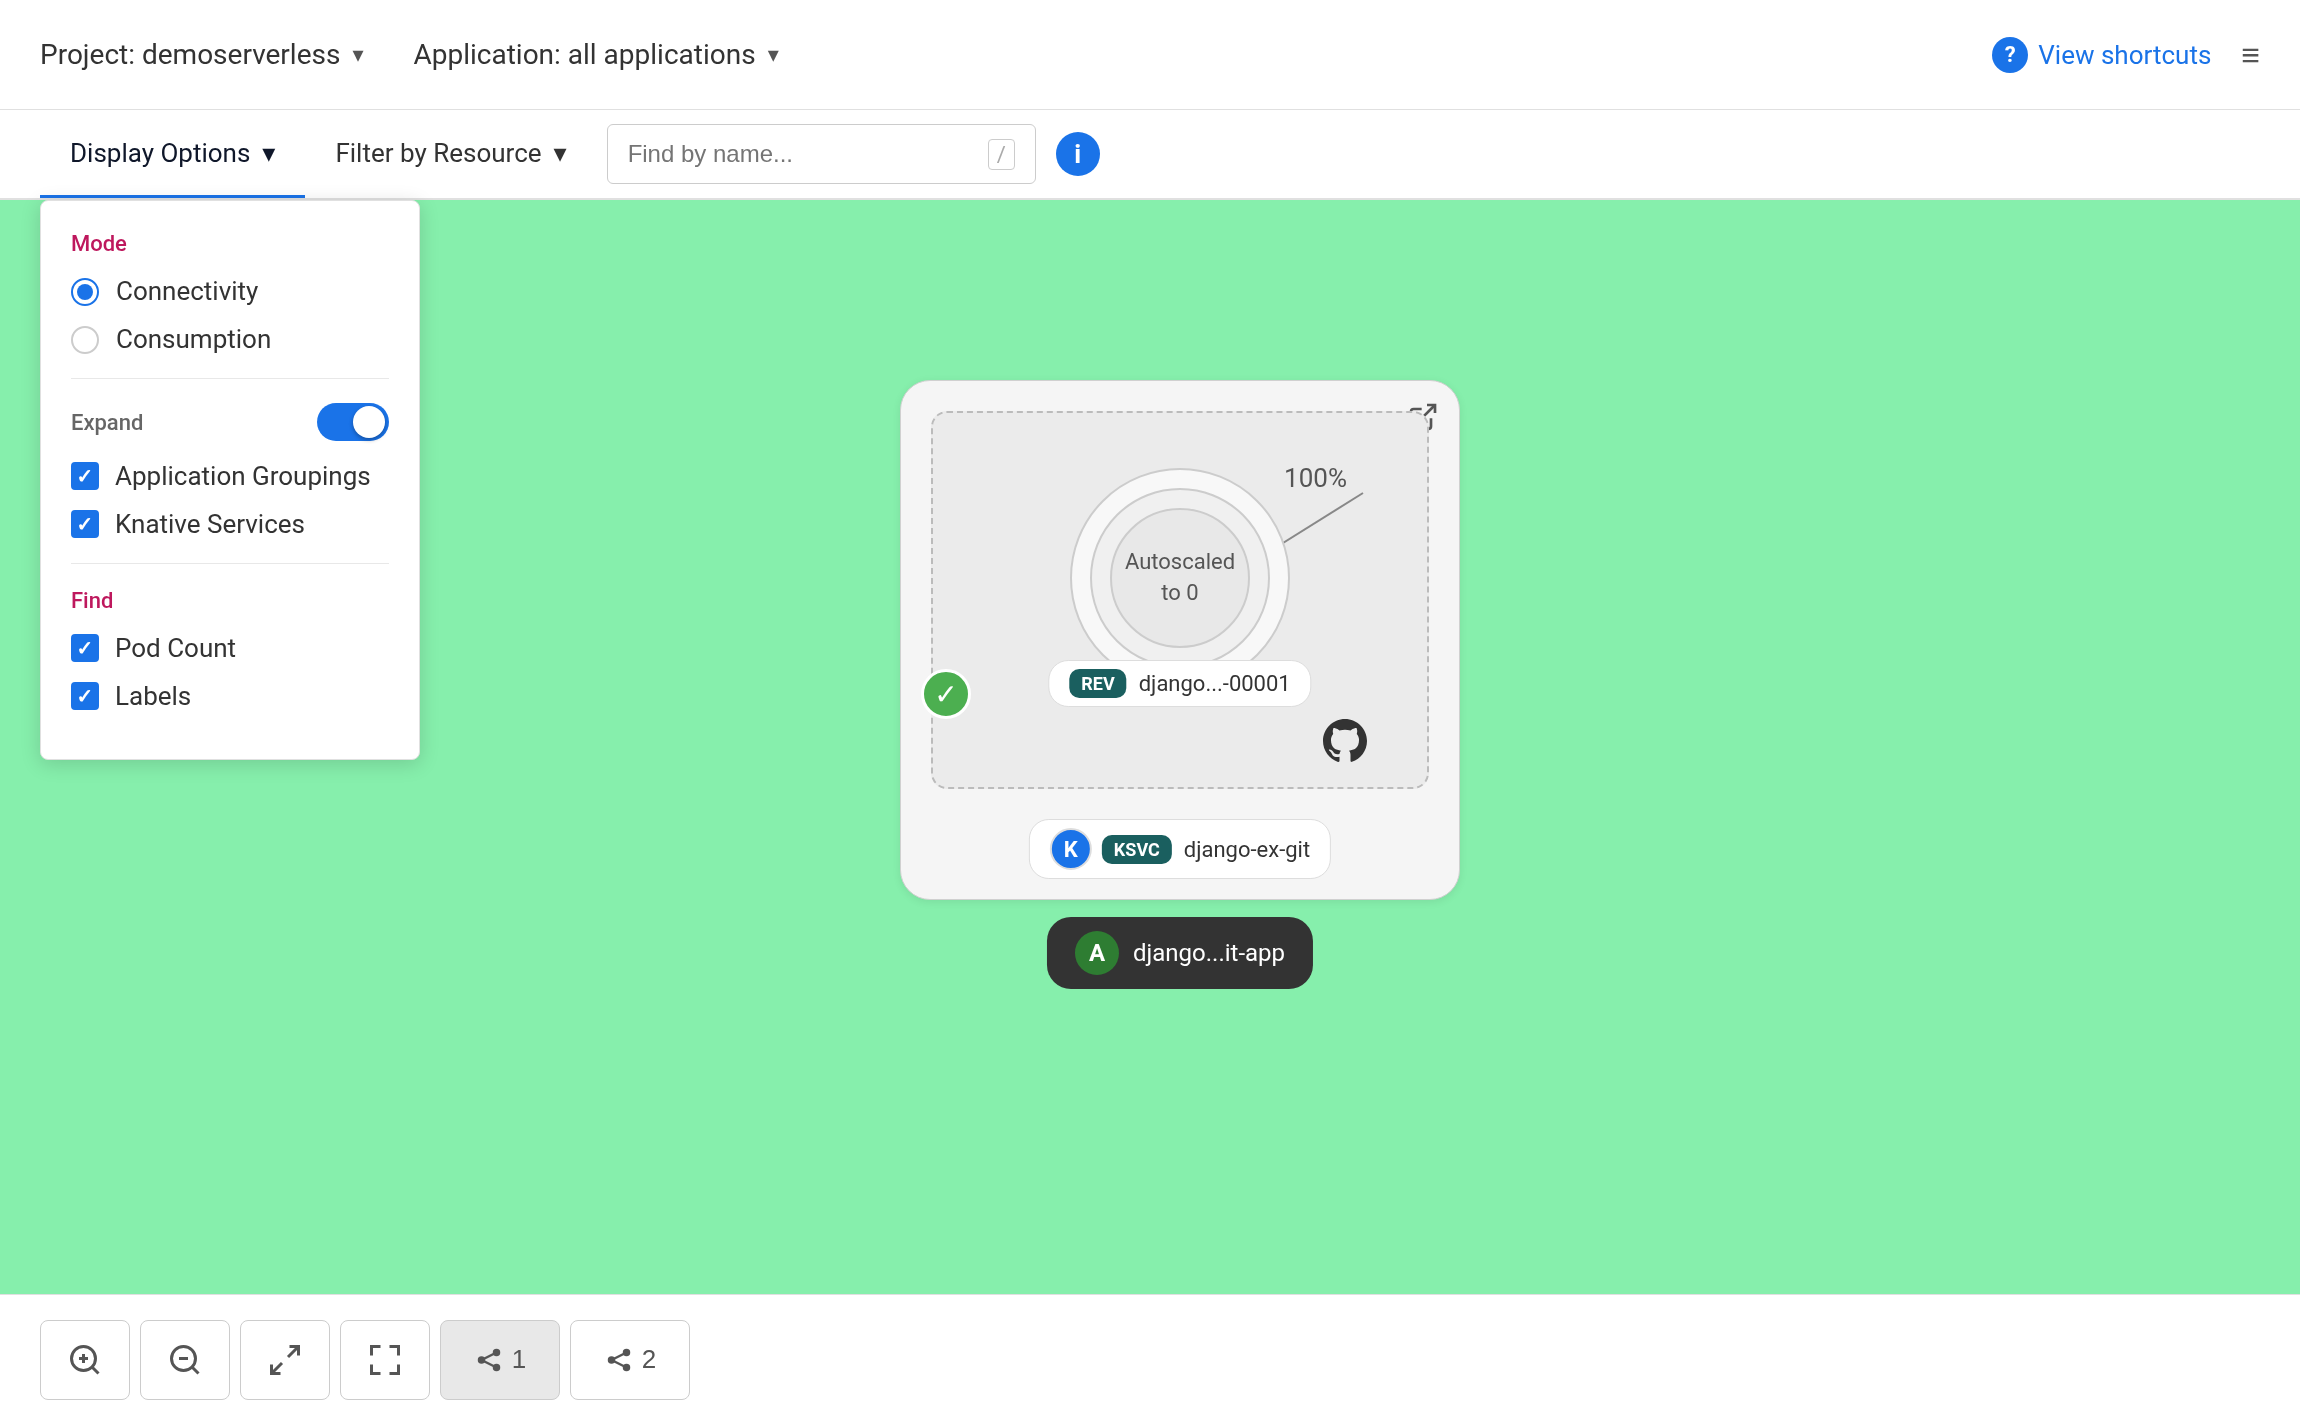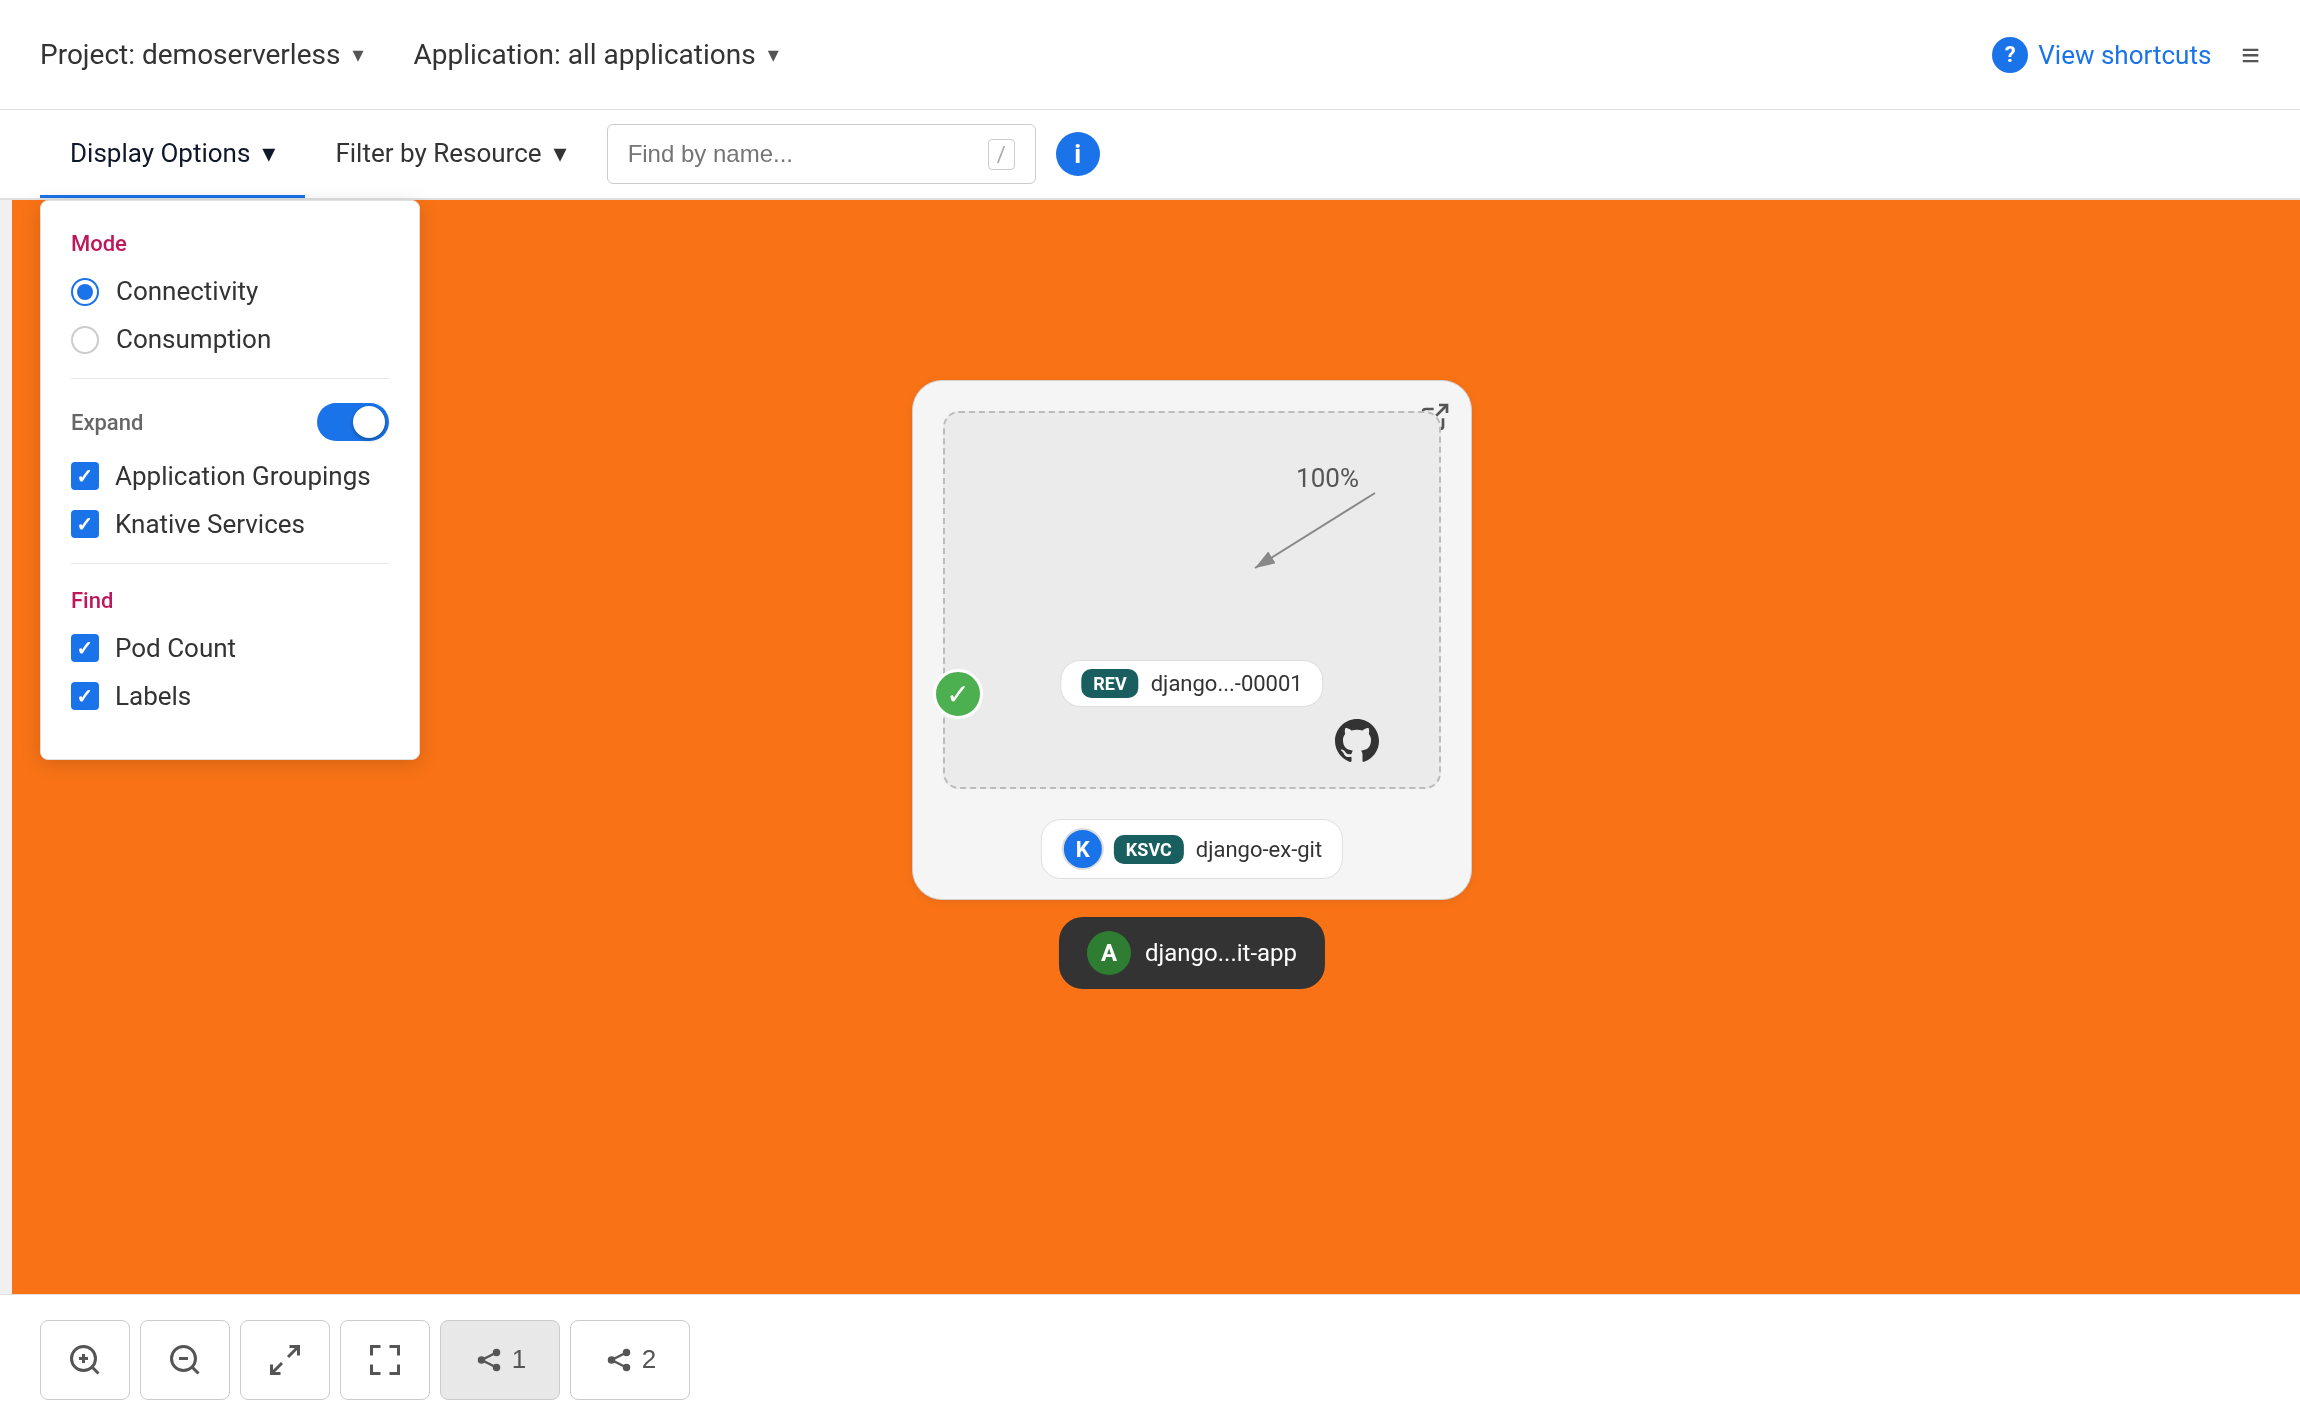--- a/index.html
+++ b/index.html
@@ -260,27 +260,26 @@
     }
     .checkbox-box::after {
       content: '✓';
       color: white;
       font-size: 20px;
       font-weight: bold;
     }
 
     
     .main-canvas {
-      background: #f97316;
+      background: #86efac;
       position: absolute;
       top: 200px;
       left: 0;
       right: 0;
       bottom: 130px;
-      margin-left: 12px;
     }
 
     
     .app-group {
       width: 560px;
       height: 520px;
       background: #f5f5f5;
       border-radius: 30px;
       border: 1px solid #d0d0d0;
       position: relative;
@@ -641,20 +640,31 @@
 
         <svg class="arrow-svg" width="560" height="400">
           <defs>
             <marker id="arrowhead" markerWidth="10" markerHeight="7" refX="10" refY="3.5" orient="auto">
               <polygon points="0 0, 10 3.5, 0 7" fill="#888"></polygon>
             </marker>
           </defs>
           <line x1="430" y1="80" x2="310" y2="155" stroke="#888" stroke-width="2" marker-end="url(#arrowhead)"></line>
         </svg>
 
+        <div class="knative-circles">
+          <div class="circle-outer">
+            <div class="circle-mid">
+              <div class="circle-inner">
+                <span>
+                  <span>Autoscaled</span><br><span>to 0</span>
+                </span>
+              </div>
+            </div>
+          </div>
+        </div>
 
         <div style="position:absolute; bottom:20px; right:60px;">
           <svg width="44" height="44" viewBox="0 0 24 24" fill="#333">
             <path d="M12 0C5.374 0 0 5.373 0 12c0 5.302 3.438 9.8 8.207 11.387.599.111.793-.261.793-.577v-2.234c-3.338.726-4.033-1.416-4.033-1.416-.546-1.387-1.333-1.756-1.333-1.756-1.089-.745.083-.729.083-.729 1.205.084 1.839 1.237 1.839 1.237 1.07 1.834 2.807 1.304 3.492.997.107-.775.418-1.305.762-1.604-2.665-.305-5.467-1.334-5.467-5.931 0-1.311.469-2.381 1.236-3.221-.124-.303-.535-1.524.117-3.176 0 0 1.008-.322 3.301 1.23A11.509 11.509 0 0 1 12 5.803c1.02.005 2.047.138 3.006.404 2.291-1.552 3.297-1.23 3.297-1.23.653 1.653.242 2.874.118 3.176.77.84 1.235 1.911 1.235 3.221 0 4.609-2.807 5.624-5.479 5.921.43.372.823 1.102.823 2.222v3.293c0 .319.192.694.801.576C20.566 21.797 24 17.3 24 12c0-6.627-5.373-12-12-12z"></path>
           </svg>
         </div>
 
         <div class="rev-badge-container">
           <span class="rev-tag">REV</span>
           <span class="rev-name">django...-00001</span>

